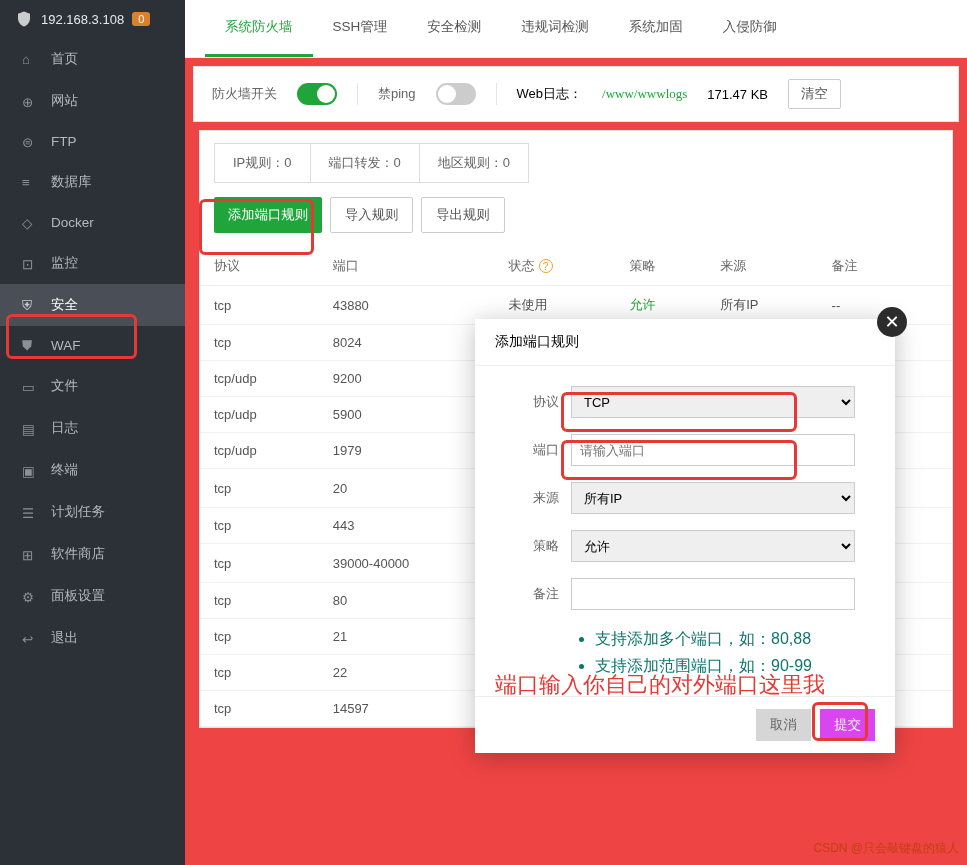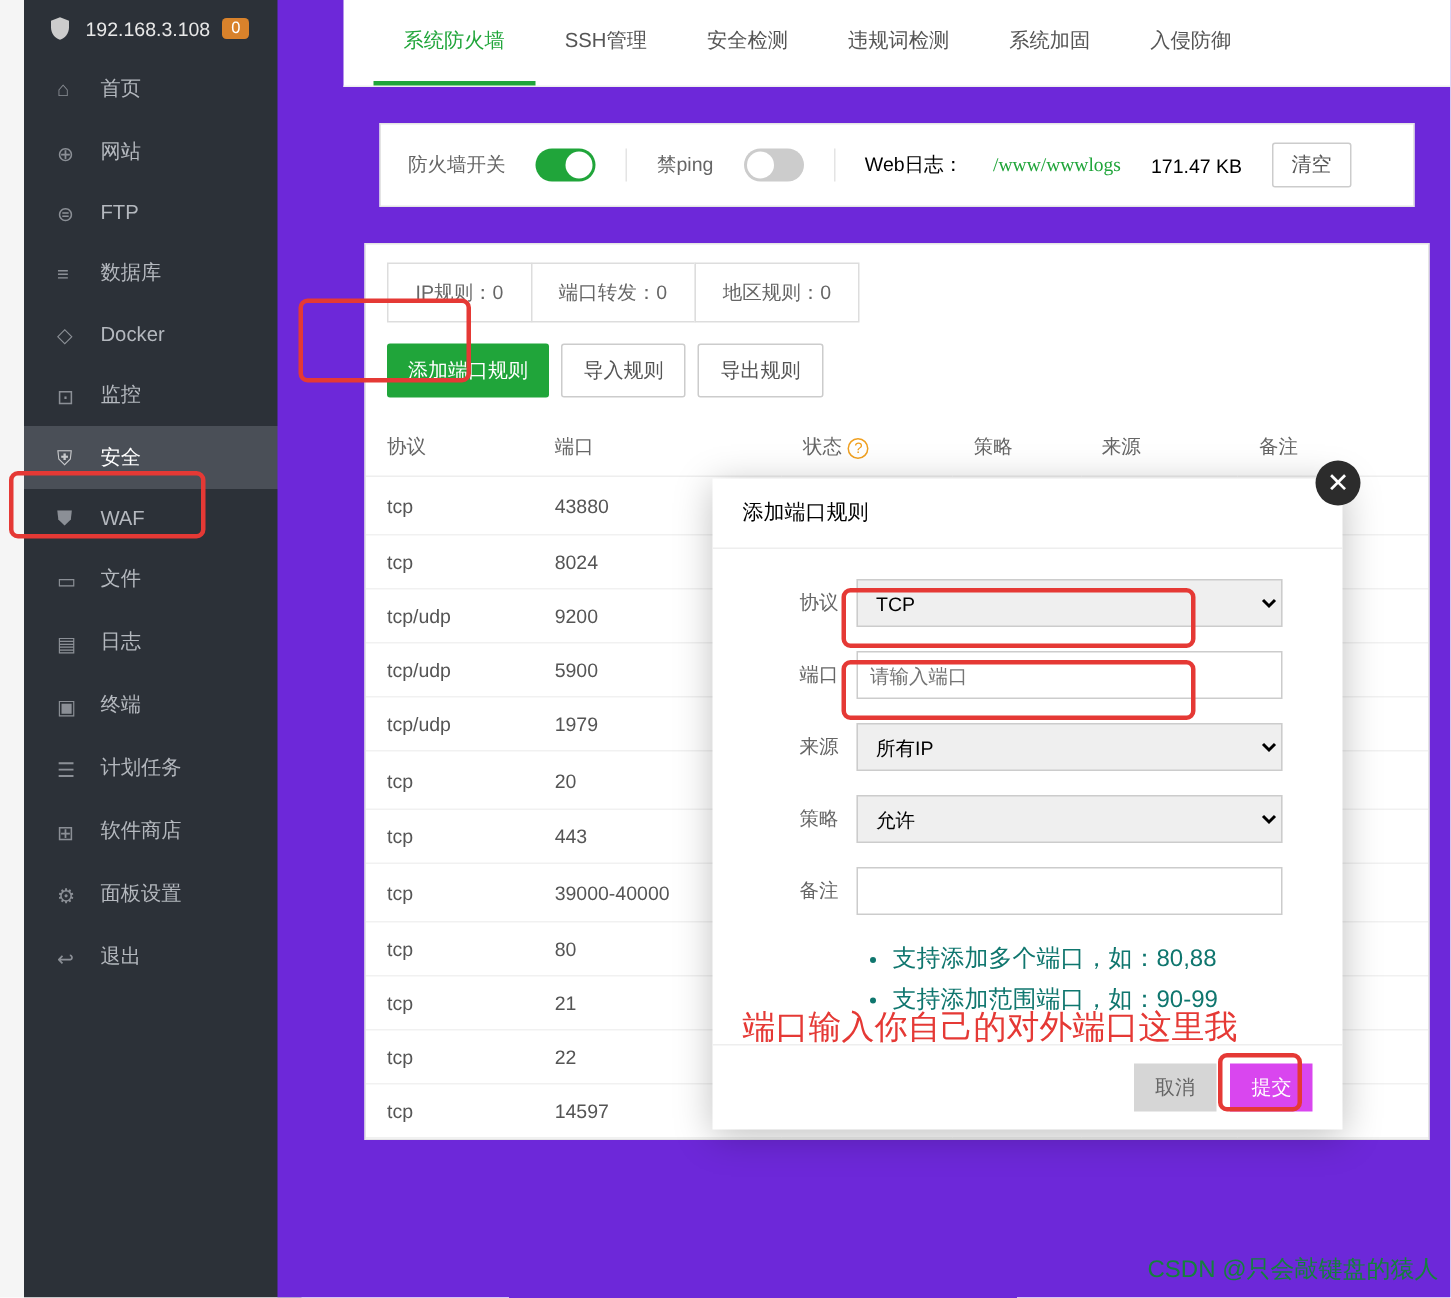--- a/index.html
+++ b/index.html
@@ -1,28 +1,28 @@
 <!DOCTYPE html>
 <html><head>
 <meta charset="utf-8">
 <style>
 * { box-sizing: border-box; margin: 0; padding: 0; }
 body { font-family: "Microsoft YaHei", Arial, sans-serif; font-size: 13px; background: #f5f5f5; width: 967px; height: 865px; overflow: hidden; position: relative; }
-.sidebar { position: absolute; left: 16px; top: 0; width: 185px; height: 865px; background: #2c3138; color: #b4b8be; }
+.sidebar { position: absolute; left: 0; top: 0; width: 185px; height: 865px; background: #2c3138; color: #b4b8be; }
 .brand { display: flex; align-items: center; padding: 10px 15px; color: #e8e8e8; font-size: 13px; }
 .brand-icon { width: 18px; height: 18px; margin-right: 8px; }
 .brand-badge { background: #d9822b; color: #fff; border-radius: 3px; padding: 1px 6px; font-size: 11px; margin-left: 8px; }
 .nav-item { display: flex; align-items: center; padding: 12px 22px; cursor: pointer; font-size: 13.5px; }
 .nav-item.active { background: #4a4f57; color: #fff; }
 .nav-icon { width: 15px; height: 15px; margin-right: 14px; opacity: 0.7; }
-.main { position: absolute; left: 185px; top: 0; right: 0; height: 865px; background: #6d28d9; padding-left: 44px; }
+.main { position: absolute; left: 185px; top: 0; right: 0; height: 865px; background: #ef4444; }
 .tabs { display: flex; background: #fff; padding: 0 20px; border-bottom: 1px solid #eee; }
 .tab { padding: 18px 20px; cursor: pointer; color: #555; font-size: 13.5px; }
 .tab.active { color: #20a53a; border-bottom: 3px solid #20a53a; }
-.toolbar { display: flex; align-items: center; background: #fff; margin: 24px; padding: 12px 18px; border: 1px solid #e4e4e4; gap: 20px; }
+.toolbar { display: flex; align-items: center; background: #fff; margin: 8px; padding: 12px 18px; border: 1px solid #e4e4e4; gap: 20px; }
 .tb-label { color: #666; }
 .switch { width: 40px; height: 22px; border-radius: 11px; position: relative; display: inline-block; }
 .switch.on { background: #20a53a; }
 .switch.off { background: #ccc; }
 .switch .knob { width: 18px; height: 18px; background: #fff; border-radius: 50%; position: absolute; top: 2px; }
 .switch.on .knob { right: 2px; }
 .switch.off .knob { left: 2px; }
 .divider { width: 1px; height: 22px; background: #e4e4e4; }
 .link { color: #20a53a; font-family: Liberation Serif, serif; }
 .btn-outline { border: 1px solid #ccc; background: #fff; padding: 5px 12px; cursor: pointer; color: #555; border-radius: 2px; }
@@ -45,21 +45,21 @@
 .form-row label { width: 56px; text-align: right; color: #666; padding-right: 12px; }
 .form-row select, .form-row input[type=text] { flex: 1; height: 32px; border: 1px solid #ccc; padding: 0 8px; font-size: 13px; }
 .hints { list-style: disc; padding-left: 80px; color: #0f766e; font-size: 16px; }
 .hints li { padding: 3px 0; }
 .modal-footer { padding: 12px 20px; text-align: right; border-top: 1px solid #eee; }
 .btn-cancel { background: #d6d6d6; color: #666; border: none; padding: 7px 14px; cursor: pointer; margin-right: 6px; }
 .btn-submit { background: #d946ef; color: #fff; border: none; padding: 7px 14px; cursor: pointer; }
 .close-x { position: absolute; right: -12px; top: -12px; width: 30px; height: 30px; border-radius: 50%; background: #2c2c2c; color: #fff; display: flex; align-items: center; justify-content: center; cursor: pointer; font-size: 18px; }
 .anno { position: absolute; border: 3px solid #e53935; border-radius: 6px; pointer-events: none; }
 .anno-text { position: absolute; color: #e53935; font-size: 22px; font-weight: 500; }
-.watermark { position: absolute; right: 8px; bottom: 8px; color: #15803d; font-size: 16px; }
+.watermark { position: absolute; right: 8px; bottom: 8px; color: #c2410c; font-size: 12px; }
 </style>
 </head>
 <body>
 
 <div class="sidebar">
   <div class="brand">
     <svg class="brand-icon" viewBox="0 0 24 24" fill="#ccc">
         <path d="M12 2l8 3v6c0 5-3.4 9.5-8 11-4.6-1.5-8-6-8-11V5l8-3z"></path>
       </svg>
     <span>192.168.3.108</span>

